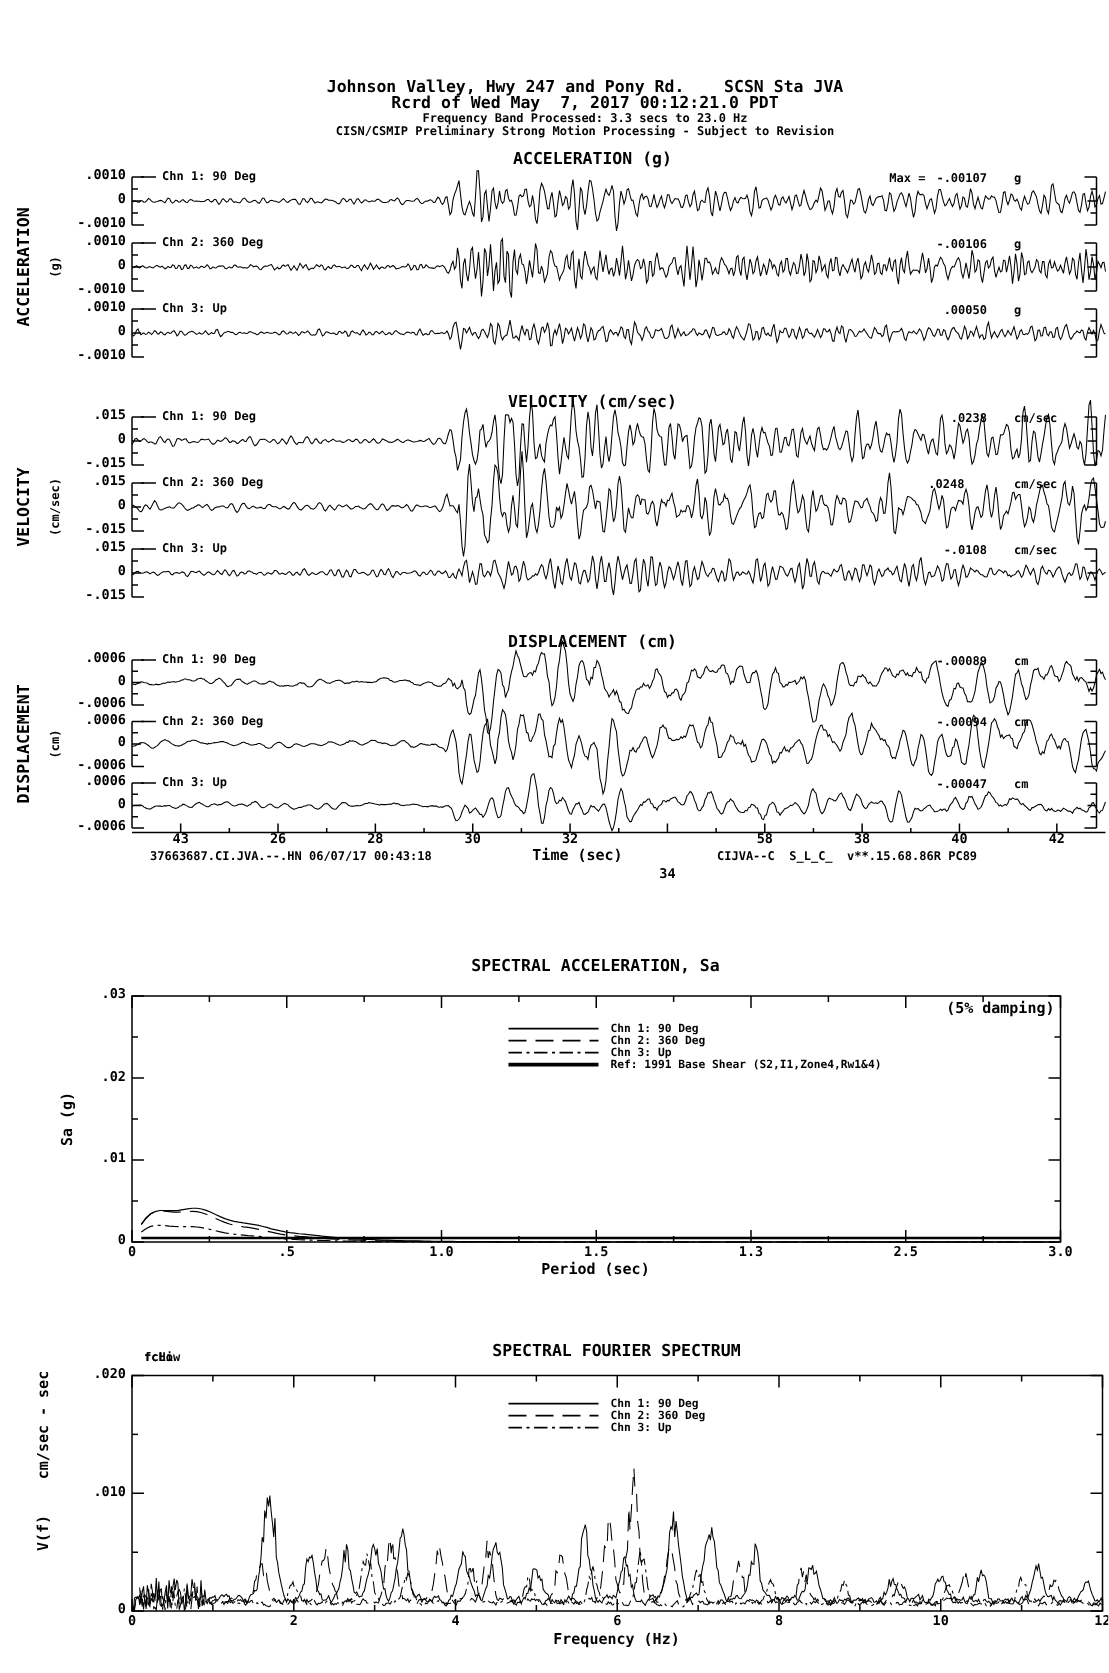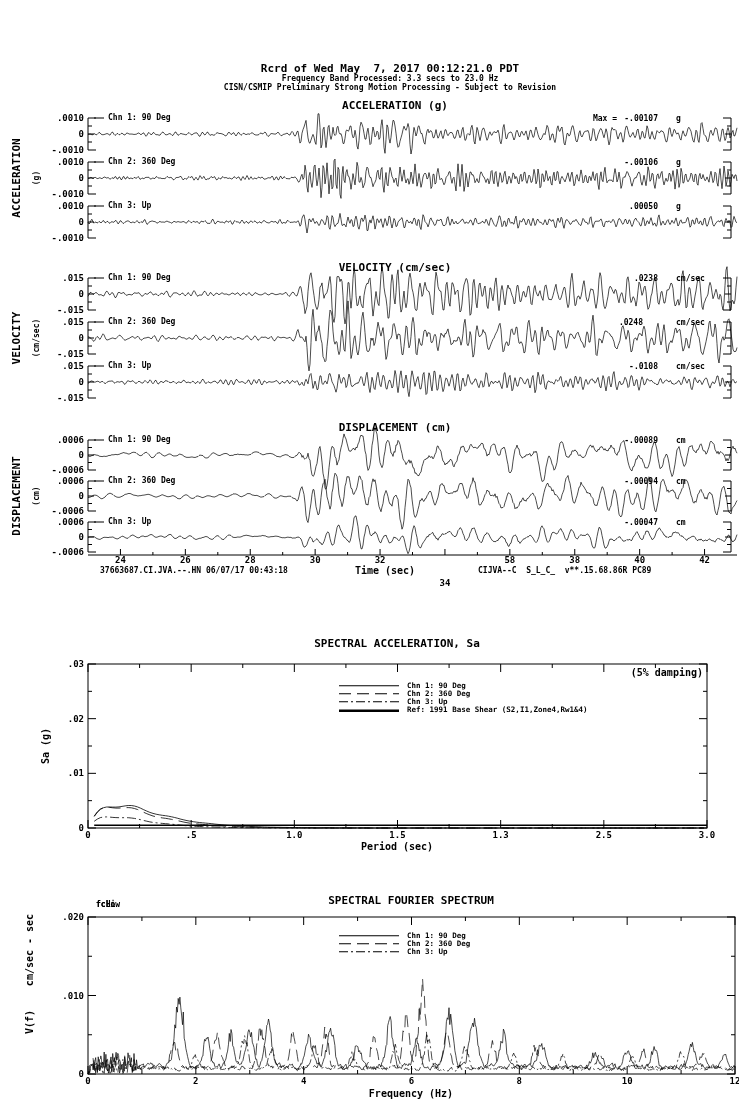--- a/index.html
+++ b/index.html
@@ -246,20 +246,21 @@
       <line x1="727" y1="995.5" x2="735" y2="995.5" stroke="#000000" stroke-width="1"></line>
       <line x1="88" y1="956.25" x2="92" y2="956.25" stroke="#000000" stroke-width="1"></line>
       <line x1="731" y1="956.25" x2="735" y2="956.25" stroke="#000000" stroke-width="1"></line>
       <line x1="88" y1="917" x2="96" y2="917" stroke="#000000" stroke-width="1"></line>
       <line x1="727" y1="917" x2="735" y2="917" stroke="#000000" stroke-width="1"></line>
       <polyline points="88.0,1074.0 88.9,1073.7 89.7,1065.3 90.6,1064.7 91.4,1064.8 92.3,1065.0 93.1,1063.5 94.0,1068.6 94.8,1061.6 95.7,1057.6 96.5,1068.2 97.4,1070.5 98.2,1056.8 99.1,1062.4 99.9,1069.6 100.8,1065.7 101.6,1067.4 102.5,1062.0 103.3,1067.3 104.2,1052.0 105.0,1068.4 105.9,1054.3 106.7,1069.7 107.6,1070.8 108.4,1070.5 109.3,1067.5 110.1,1061.7 111.0,1056.9 111.8,1072.3 112.7,1053.5 113.5,1061.6 114.4,1060.0 115.2,1058.7 116.1,1052.3 116.9,1060.0 117.8,1053.3 118.6,1055.4 119.5,1073.1 120.3,1070.1 121.2,1066.0 122.1,1064.5 122.9,1073.5 123.8,1072.0 124.6,1056.8 125.5,1065.7 126.3,1064.4 127.2,1063.5 128.0,1052.8 128.9,1058.2 129.7,1058.5 130.6,1066.6 131.4,1066.0 132.3,1070.9 133.1,1071.0 134.0,1053.5 134.8,1066.8 135.7,1069.7 136.5,1059.8 137.4,1067.3 138.2,1069.0 139.1,1067.1 139.9,1065.0 140.8,1065.5 141.6,1064.6 142.5,1064.8 143.3,1063.8 144.2,1066.7 145.0,1066.5 145.9,1065.9 146.7,1064.5 147.6,1063.4 148.4,1063.4 149.3,1064.4 150.1,1063.4 151.0,1062.8 151.8,1064.3 152.7,1063.9 153.6,1067.3 154.4,1066.9 155.3,1067.5 156.1,1066.1 157.0,1066.1 157.8,1065.2 158.7,1063.8 159.5,1063.6 160.4,1064.3 161.2,1065.1 162.1,1066.9 162.9,1068.9 163.8,1066.4 164.6,1068.6 165.5,1067.2 166.3,1064.7 167.2,1063.1 168.0,1062.8 168.9,1062.4 169.7,1060.3 170.6,1060.6 171.4,1059.6 172.3,1051.9 173.1,1046.7 174.0,1038.3 174.8,1024.8 175.7,1028.1 176.5,1007.0 177.4,1012.2 178.2,998.4 179.1,1004.3 179.9,997.1 180.8,1007.9 181.6,1015.0 182.5,1024.7 183.3,1012.0 184.2,1038.2 185.0,1041.6 185.9,1048.6 186.8,1052.7 187.6,1056.6 188.5,1060.4 189.3,1063.7 190.2,1065.9 191.0,1068.2 191.9,1066.0 192.7,1066.9 193.6,1067.4 194.4,1067.5 195.3,1067.3 196.1,1067.9 197.0,1065.0 197.8,1065.6 198.7,1065.3 199.5,1063.6 200.4,1061.4 201.2,1060.8 202.1,1056.6 202.9,1056.0 203.8,1044.5 204.6,1039.4 205.5,1041.1 206.3,1038.1 207.2,1038.7 208.0,1037.0 208.9,1042.0 209.7,1048.2 210.6,1053.3 211.4,1060.2 212.3,1060.9 213.1,1063.0 214.0,1062.7 214.8,1066.5 215.7,1067.0 216.5,1066.7 217.4,1066.7 218.3,1065.4 219.1,1063.9 220.0,1066.5 220.8,1068.3 221.7,1066.8 222.5,1065.3 223.4,1062.9 224.2,1062.5 225.1,1060.7 225.9,1059.0 226.8,1054.0 227.6,1051.1 228.5,1044.2 229.3,1033.4 230.2,1041.5 231.0,1029.5 231.9,1033.3 232.7,1045.8 233.6,1047.2 234.4,1052.2 235.3,1056.8 236.1,1061.5 237.0,1062.2 237.8,1061.3 238.7,1063.5 239.5,1064.7 240.4,1064.1 241.2,1064.1 242.1,1061.6 242.9,1060.6 243.8,1056.2 244.6,1052.4 245.5,1049.7 246.3,1046.0 247.2,1039.5 248.0,1032.1 248.9,1029.7 249.8,1032.6 250.6,1036.9 251.5,1032.4 252.3,1042.2 253.2,1044.7 254.0,1047.5 254.9,1054.4 255.7,1059.3 256.6,1059.1 257.4,1063.7 258.3,1066.4 259.1,1067.5 260.0,1065.1 260.8,1061.8 261.7,1060.6 262.5,1056.8 263.4,1052.1 264.2,1045.8 265.1,1041.6 265.9,1034.6 266.8,1025.3 267.6,1024.4 268.5,1019.0 269.3,1022.7 270.2,1030.1 271.0,1033.0 271.9,1046.9 272.7,1047.5 273.6,1054.2 274.4,1059.9 275.3,1060.8 276.1,1064.5 277.0,1064.6 277.8,1064.6 278.7,1063.3 279.5,1062.8 280.4,1065.0 281.2,1066.7 282.1,1066.0 283.0,1066.1 283.8,1066.8 284.7,1067.8 285.5,1067.7 286.4,1066.1 287.2,1067.1 288.1,1067.6 288.9,1065.2 289.8,1064.2 290.6,1064.9 291.5,1064.7 292.3,1064.0 293.2,1066.5 294.0,1066.9 294.9,1068.3 295.7,1068.1 296.6,1069.6 297.4,1068.5 298.3,1069.6 299.1,1066.9 300.0,1066.3 300.8,1063.5 301.7,1064.2 302.5,1061.4 303.4,1057.8 304.2,1055.9 305.1,1050.9 305.9,1046.3 306.8,1044.2 307.6,1042.5 308.5,1034.2 309.3,1036.7 310.2,1037.7 311.0,1047.1 311.9,1049.5 312.7,1050.5 313.6,1054.1 314.4,1056.5 315.3,1058.8 316.2,1060.7 317.0,1064.1 317.9,1063.2 318.7,1063.6 319.6,1063.8 320.4,1066.5 321.3,1067.2 322.1,1064.6 323.0,1061.8 323.8,1059.1 324.7,1057.4 325.5,1050.4 326.4,1051.9 327.2,1046.1 328.1,1037.3 328.9,1032.6 329.8,1030.9 330.6,1028.2 331.5,1034.9 332.3,1036.3 333.2,1034.9 334.0,1039.9 334.9,1045.4 335.7,1056.6 336.6,1059.2 337.4,1062.3 338.3,1065.9 339.1,1065.8 340.0,1064.3 340.8,1064.7 341.7,1067.4 342.5,1066.5 343.4,1067.7 344.2,1066.3 345.1,1065.2 345.9,1064.2 346.8,1067.2 347.7,1068.4 348.5,1066.6 349.4,1064.9 350.2,1065.9 351.1,1062.3 351.9,1062.3 352.8,1058.6 353.6,1060.4 354.5,1053.1 355.3,1046.1 356.2,1045.8 357.0,1046.1 357.9,1046.7 358.7,1051.9 359.6,1050.6 360.4,1053.6 361.3,1052.9 362.1,1059.4 363.0,1060.9 363.8,1061.9 364.7,1062.5 365.5,1063.2 366.4,1066.4 367.2,1068.5 368.1,1066.4 368.9,1067.7 369.8,1068.4 370.6,1066.7 371.5,1067.4 372.3,1067.0 373.2,1068.8 374.0,1066.5 374.9,1067.8 375.7,1069.2 376.6,1066.5 377.4,1068.1 378.3,1065.6 379.2,1064.1 380.0,1065.6 380.9,1067.1 381.7,1062.8 382.6,1061.8 383.4,1057.5 384.3,1057.5 385.1,1052.1 386.0,1045.7 386.8,1044.6 387.7,1025.7 388.5,1022.4 389.4,1019.3 390.2,1016.5 391.1,1020.8 391.9,1037.1 392.8,1039.5 393.6,1046.4 394.5,1047.9 395.3,1056.8 396.2,1060.5 397.0,1065.4 397.9,1067.0 398.7,1068.2 399.6,1066.7 400.4,1067.7 401.3,1068.6 402.1,1066.6 403.0,1065.0 403.8,1064.6 404.7,1063.3 405.5,1065.3 406.4,1064.2 407.2,1064.7 408.1,1065.8 408.9,1063.5 409.8,1064.2 410.6,1065.2 411.5,1061.3 412.4,1056.4 413.2,1053.3 414.1,1047.8 414.9,1047.0 415.8,1038.6 416.6,1037.9 417.5,1043.8 418.3,1043.5 419.2,1050.7 420.0,1049.7 420.9,1058.1 421.7,1056.7 422.6,1062.8 423.4,1065.8 424.3,1067.6 425.1,1067.7 426.0,1067.5 426.8,1067.9 427.7,1066.7 428.5,1068.3 429.4,1069.2 430.2,1070.2 431.1,1068.1 431.9,1066.7 432.8,1065.7 433.6,1063.9 434.5,1063.8 435.3,1063.2 436.2,1064.9 437.0,1064.4 437.9,1066.5 438.7,1064.0 439.6,1064.7 440.4,1061.6 441.3,1060.5 442.1,1057.2 443.0,1054.2 443.9,1049.7 444.7,1046.0 445.6,1035.6 446.4,1021.7 447.3,1017.8 448.1,1019.4 449.0,1007.7 449.8,1024.6 450.7,1014.1 451.5,1021.0 452.4,1030.3 453.2,1036.1 454.1,1043.2 454.9,1050.8 455.8,1055.3 456.6,1060.3 457.5,1063.9 458.3,1066.7 459.2,1065.3 460.0,1066.1 460.9,1064.8 461.7,1065.0 462.6,1063.3 463.4,1062.8 464.3,1062.0 465.1,1063.5 466.0,1062.8 466.8,1055.4 467.7,1048.8 468.5,1043.9 469.4,1040.5 470.2,1031.3 471.1,1028.2 471.9,1026.3 472.8,1023.0 473.6,1026.8 474.5,1018.2 475.3,1024.7 476.2,1027.4 477.1,1036.2 477.9,1045.2 478.8,1047.1 479.6,1055.1 480.5,1056.6 481.3,1058.8 482.2,1061.4 483.0,1063.2 483.9,1066.4 484.7,1067.4 485.6,1065.0 486.4,1067.4 487.3,1065.9 488.1,1066.3 489.0,1065.4 489.8,1065.8 490.7,1064.0 491.5,1063.6 492.4,1065.3 493.2,1065.7 494.1,1065.8 494.9,1064.4 495.8,1063.2 496.6,1062.0 497.5,1060.2 498.3,1056.6 499.2,1050.0 500.0,1050.1 500.9,1041.2 501.7,1042.7 502.6,1042.9 503.4,1029.1 504.3,1031.4 505.1,1034.9 506.0,1042.3 506.8,1053.9 507.7,1055.5 508.6,1059.8 509.4,1060.9 510.3,1062.0 511.1,1063.4 512.0,1063.7 512.8,1063.6 513.7,1065.3 514.5,1067.2 515.4,1066.3 516.2,1066.3 517.1,1064.4 517.9,1066.2 518.8,1065.1 519.6,1066.7 520.5,1066.7 521.3,1065.0 522.2,1065.5 523.0,1066.6 523.9,1065.1 524.7,1064.0 525.6,1065.1 526.4,1067.4 527.3,1065.7 528.1,1064.8 529.0,1065.2 529.8,1063.6 530.7,1064.8 531.5,1066.8 532.4,1066.7 533.2,1064.5 534.1,1062.2 534.9,1060.9 535.8,1061.2 536.6,1060.0 537.5,1053.8 538.3,1053.7 539.2,1045.3 540.0,1045.5 540.9,1046.3 541.8,1043.5 542.6,1049.4 543.5,1048.9 544.3,1047.5 545.2,1052.3 546.0,1056.9 546.9,1059.5 547.7,1062.1 548.6,1065.8 549.4,1065.7 550.3,1067.5 551.1,1068.3 552.0,1069.1 552.8,1067.6 553.7,1069.1 554.5,1069.5 555.4,1067.2 556.2,1065.1 557.1,1067.4 557.9,1069.0 558.8,1068.2 559.6,1066.3 560.5,1066.9 561.3,1066.9 562.2,1067.8 563.0,1066.1 563.9,1066.7 564.7,1065.7 565.6,1065.4 566.4,1066.2 567.3,1068.4 568.1,1068.7 569.0,1066.8 569.8,1066.7 570.7,1066.8 571.5,1065.8 572.4,1065.3 573.3,1067.3 574.1,1066.7 575.0,1065.7 575.8,1067.4 576.7,1066.3 577.5,1068.0 578.4,1067.2 579.2,1066.0 580.1,1065.6 580.9,1065.1 581.8,1066.0 582.6,1068.1 583.5,1068.0 584.3,1067.2 585.2,1069.0 586.0,1066.2 586.9,1064.9 587.7,1066.6 588.6,1065.3 589.4,1061.5 590.3,1063.2 591.1,1061.6 592.0,1058.6 592.8,1052.8 593.7,1057.7 594.5,1054.3 595.4,1052.4 596.2,1056.2 597.1,1056.3 597.9,1059.2 598.8,1061.1 599.6,1063.4 600.5,1062.8 601.3,1065.1 602.2,1065.2 603.0,1065.7 603.9,1067.9 604.7,1065.7 605.6,1065.8 606.5,1067.8 607.3,1065.8 608.2,1065.4 609.0,1066.0 609.9,1065.3 610.7,1064.4 611.6,1063.7 612.4,1062.9 613.3,1066.5 614.1,1065.3 615.0,1063.8 615.8,1067.0 616.7,1068.3 617.5,1068.2 618.4,1068.8 619.2,1066.1 620.1,1066.9 620.9,1065.4 621.8,1064.3 622.6,1061.5 623.5,1056.0 624.3,1054.7 625.2,1052.8 626.0,1054.4 626.9,1053.5 627.7,1051.2 628.6,1050.8 629.4,1054.4 630.3,1054.9 631.1,1059.6 632.0,1061.3 632.8,1063.1 633.7,1062.7 634.5,1066.7 635.4,1065.6 636.2,1064.5 637.1,1067.0 637.9,1065.9 638.8,1066.6 639.7,1066.4 640.5,1066.9 641.4,1066.4 642.2,1064.8 643.1,1067.6 643.9,1068.9 644.8,1069.1 645.6,1066.8 646.5,1064.5 647.3,1066.1 648.2,1065.4 649.0,1063.3 649.9,1063.0 650.7,1058.4 651.6,1051.5 652.4,1054.6 653.3,1050.1 654.1,1046.5 655.0,1050.5 655.8,1050.0 656.7,1051.1 657.5,1054.3 658.4,1060.3 659.2,1065.6 660.1,1065.8 660.9,1065.9 661.8,1068.3 662.6,1069.6 663.5,1067.3 664.3,1067.9 665.2,1066.0 666.0,1065.9 666.9,1067.2 667.7,1067.3 668.6,1066.9 669.4,1068.9 670.3,1067.7 671.2,1068.7 672.0,1068.3 672.9,1067.3 673.7,1066.4 674.6,1065.5 675.4,1067.2 676.3,1067.4 677.1,1067.1 678.0,1068.5 678.8,1069.1 679.7,1067.3 680.5,1065.5 681.4,1064.4 682.2,1066.7 683.1,1066.0 683.9,1063.6 684.8,1065.3 685.6,1064.2 686.5,1061.5 687.3,1059.2 688.2,1054.6 689.0,1051.7 689.9,1047.4 690.7,1044.0 691.6,1046.7 692.4,1042.4 693.3,1047.5 694.1,1052.1 695.0,1051.5 695.8,1055.6 696.7,1060.2 697.5,1062.9 698.4,1064.3 699.2,1064.4 700.1,1063.9 700.9,1063.6 701.8,1066.7 702.6,1064.5 703.5,1066.8 704.4,1067.5 705.2,1068.8 706.1,1067.3 706.9,1067.1 707.8,1067.3 708.6,1068.0 709.5,1066.5 710.3,1066.9 711.2,1067.9 712.0,1065.3 712.9,1064.4 713.7,1065.1 714.6,1067.6 715.4,1066.9 716.3,1065.5 717.1,1066.8 718.0,1067.1 718.8,1064.5 719.7,1062.9 720.5,1061.2 721.4,1060.7 722.2,1059.8 723.1,1055.8 723.9,1054.7 724.8,1054.9 725.6,1054.0 726.5,1057.6 727.3,1060.5 728.2,1063.1 729.0,1064.8 729.9,1067.2 730.7,1067.3 731.6,1066.5 732.4,1067.8 733.3,1067.1 734.1,1065.4 735.0,1067.7" fill="none" stroke="#000000" stroke-width="0.7"></polyline>
       <polyline points="88.0,1074.0 88.9,1071.7 89.7,1071.7 90.6,1066.2 91.4,1065.2 92.3,1065.6 93.1,1058.4 94.0,1069.5 94.8,1064.4 95.7,1072.9 96.5,1064.2 97.4,1072.6 98.2,1063.2 99.1,1069.8 99.9,1071.0 100.8,1055.9 101.6,1060.8 102.5,1072.3 103.3,1071.6 104.2,1073.3 105.0,1063.4 105.9,1065.6 106.7,1059.7 107.6,1059.3 108.4,1073.2 109.3,1065.4 110.1,1067.2 111.0,1064.5 111.8,1067.9 112.7,1064.1 113.5,1071.6 114.4,1057.6 115.2,1067.8 116.1,1060.1 116.9,1056.9 117.8,1064.3 118.6,1061.0 119.5,1059.7 120.3,1061.7 121.2,1068.2 122.1,1068.7 122.9,1072.0 123.8,1068.1 124.6,1055.0 125.5,1063.2 126.3,1066.3 127.2,1073.1 128.0,1065.6 128.9,1059.0 129.7,1055.0 130.6,1069.3 131.4,1057.7 132.3,1072.6 133.1,1063.6 134.0,1063.8 134.8,1070.6 135.7,1066.3 136.5,1071.8 137.4,1069.2 138.2,1066.7 139.1,1065.9 139.9,1067.9 140.8,1069.6 141.6,1067.1 142.5,1067.0 143.3,1066.2 144.2,1067.3 145.0,1067.7 145.9,1069.4 146.7,1069.0 147.6,1069.2 148.4,1067.8 149.3,1069.6 150.1,1067.8 151.0,1068.3 151.8,1068.9 152.7,1066.6 153.6,1065.7 154.4,1065.4 155.3,1066.1 156.1,1065.2 157.0,1067.8 157.8,1068.2 158.7,1066.5 159.5,1066.9 160.4,1066.4 161.2,1067.4 162.1,1067.4 162.9,1066.3 163.8,1067.6 164.6,1069.0 165.5,1067.0 166.3,1064.8 167.2,1063.6 168.0,1062.1 168.9,1061.0 169.7,1054.3 170.6,1053.1 171.4,1048.0 172.3,1048.2 173.1,1045.0 174.0,1042.5 174.8,1042.5 175.7,1050.4 176.5,1050.4 177.4,1046.9 178.2,1053.9 179.1,1058.0 179.9,1061.2 180.8,1062.9 181.6,1066.7 182.5,1065.5 183.3,1066.4 184.2,1068.2 185.0,1067.5 185.9,1066.6 186.8,1067.8 187.6,1068.7 188.5,1069.5 189.3,1070.3 190.2,1070.1 191.0,1067.8 191.9,1069.5 192.7,1068.6 193.6,1066.8 194.4,1068.2 195.3,1068.7 196.1,1069.1 197.0,1067.9 197.8,1066.4 198.7,1067.9 199.5,1066.4 200.4,1068.8 201.2,1068.9 202.1,1067.8 202.9,1066.3 203.8,1068.3 204.6,1066.4 205.5,1068.3 206.3,1067.5 207.2,1067.0 208.0,1066.2 208.9,1066.2 209.7,1066.0 210.6,1062.6 211.4,1059.7 212.3,1056.3 213.1,1049.9 214.0,1044.8 214.8,1040.6 215.7,1040.3 216.5,1038.9 217.4,1032.2 218.3,1035.9 219.1,1043.7 220.0,1048.5 220.8,1051.8 221.7,1056.4 222.5,1057.7 223.4,1060.5 224.2,1061.4 225.1,1065.9 225.9,1065.2 226.8,1067.4 227.6,1069.1 228.5,1070.2 229.3,1068.0 230.2,1067.2 231.0,1067.4 231.9,1065.8 232.7,1067.7 233.6,1066.3 234.4,1065.8 235.3,1068.1 236.1,1069.3 237.0,1068.0 237.8,1069.5 238.7,1069.5 239.5,1069.8 240.4,1069.3 241.2,1067.2 242.1,1065.9 242.9,1066.9 243.8,1067.0 244.6,1068.8 245.5,1068.6 246.3,1066.7 247.2,1066.5 248.0,1066.0 248.9,1067.6 249.8,1068.7 250.6,1067.9 251.5,1068.5 252.3,1068.6 253.2,1065.5 254.0,1063.4 254.9,1059.9 255.7,1057.9 256.6,1045.9 257.4,1039.5 258.3,1041.0 259.1,1030.1 260.0,1025.7 260.8,1035.5 261.7,1027.0 262.5,1039.0 263.4,1038.5 264.2,1045.0 265.1,1048.6 265.9,1056.7 266.8,1059.5 267.6,1061.8 268.5,1065.8 269.3,1065.5 270.2,1066.4 271.0,1067.2 271.9,1065.9 272.7,1068.2 273.6,1066.7 274.4,1067.4 275.3,1068.1 276.1,1069.3 277.0,1070.3 277.8,1069.9 278.7,1067.6 279.5,1066.4 280.4,1066.2 281.2,1068.0 282.1,1066.5 283.0,1065.6 283.8,1066.3 284.7,1064.9 285.5,1065.1 286.4,1064.6 287.2,1062.7 288.1,1060.0 288.9,1056.1 289.8,1049.4 290.6,1044.3 291.5,1033.7 292.3,1037.5 293.2,1032.3 294.0,1037.4 294.9,1041.7 295.7,1047.7 296.6,1050.8 297.4,1056.3 298.3,1062.2 299.1,1064.1 300.0,1065.0 300.8,1065.9 301.7,1067.0 302.5,1068.3 303.4,1069.3 304.2,1069.9 305.1,1067.4 305.9,1067.4 306.8,1067.5 307.6,1066.0 308.5,1065.2 309.3,1066.1 310.2,1065.5 311.0,1065.8 311.9,1065.3 312.7,1066.6 313.6,1066.7 314.4,1065.6 315.3,1066.1 316.2,1067.1 317.0,1068.0 317.9,1065.5 318.7,1063.2 319.6,1061.9 320.4,1058.1 321.3,1056.7 322.1,1049.6 323.0,1042.3 323.8,1038.9 324.7,1027.2 325.5,1038.6 326.4,1034.2 327.2,1037.1 328.1,1040.0 328.9,1048.8 329.8,1057.6 330.6,1063.5 331.5,1066.4 332.3,1067.0 333.2,1065.4 334.0,1065.8 334.9,1066.5 335.7,1065.9 336.6,1066.4 337.4,1065.2 338.3,1065.3 339.1,1067.1 340.0,1067.4 340.8,1066.9 341.7,1067.8 342.5,1069.4 343.4,1069.2 344.2,1070.0 345.1,1068.1 345.9,1068.5 346.8,1068.0 347.7,1069.4 348.5,1066.9 349.4,1066.7 350.2,1067.6 351.1,1067.5 351.9,1066.0 352.8,1067.1 353.6,1067.4 354.5,1065.9 355.3,1066.4 356.2,1065.9 357.0,1067.1 357.9,1066.3 358.7,1066.9 359.6,1068.8 360.4,1069.4 361.3,1069.7 362.1,1068.0 363.0,1069.3 363.8,1067.1 364.7,1066.7 365.5,1065.6 366.4,1066.9 367.2,1063.9 368.1,1062.4 368.9,1062.7 369.8,1058.9 370.6,1047.3 371.5,1048.5 372.3,1046.4 373.2,1036.7 374.0,1036.9 374.9,1037.9 375.7,1044.1 376.6,1049.2 377.4,1051.5 378.3,1056.7 379.2,1063.3 380.0,1065.9 380.9,1066.2 381.7,1065.4 382.6,1065.8 383.4,1066.8 384.3,1067.8 385.1,1068.1 386.0,1069.3 386.8,1067.6 387.7,1068.6 388.5,1069.7 389.4,1069.2 390.2,1068.0 391.1,1067.6 391.9,1066.9 392.8,1065.5 393.6,1066.2 394.5,1065.1 395.3,1067.7 396.2,1067.7 397.0,1068.5 397.9,1065.5 398.7,1063.4 399.6,1062.6 400.4,1058.7 401.3,1051.0 402.1,1042.7 403.0,1030.8 403.8,1031.9 404.7,1032.3 405.5,1012.6 406.4,1012.8 407.2,1018.7 408.1,1028.9 408.9,1031.5 409.8,1040.8 410.6,1053.3 411.5,1056.1 412.4,1059.5 413.2,1061.9 414.1,1061.5 414.9,1056.1 415.8,1056.1 416.6,1043.2 417.5,1037.3 418.3,1033.3 419.2,1005.4 420.0,1020.2 420.9,1007.0 421.7,992.2 422.6,978.9 423.4,994.0 424.3,993.8 425.1,1014.6 426.0,1021.0 426.8,1038.7 427.7,1042.8 428.5,1055.0 429.4,1061.4 430.2,1061.2 431.1,1064.2 431.9,1065.4 432.8,1066.9 433.6,1066.1 434.5,1066.0 435.3,1065.5 436.2,1068.3 437.0,1066.4 437.9,1068.2 438.7,1068.1 439.6,1066.6 440.4,1064.5 441.3,1059.7 442.1,1056.6 443.0,1051.0 443.9,1048.5 444.7,1040.0 445.6,1034.2 446.4,1031.4 447.3,1032.9 448.1,1035.4 449.0,1040.8 449.8,1045.3 450.7,1054.4 451.5,1056.1 452.4,1062.2 453.2,1064.2 454.1,1067.4 454.9,1067.9 455.8,1067.0 456.6,1067.3 457.5,1066.0 458.3,1068.0 459.2,1066.5 460.0,1065.2 460.9,1067.7 461.7,1069.5 462.6,1068.0 463.4,1069.5 464.3,1069.5 465.1,1067.6 466.0,1067.4 466.8,1068.5 467.7,1067.7 468.5,1067.6 469.4,1069.3 470.2,1069.3 471.1,1069.8 471.9,1069.8 472.8,1067.6 473.6,1069.4 474.5,1069.4 475.3,1068.6 476.2,1068.3 477.1,1067.6 477.9,1069.2 478.8,1067.1 479.6,1068.7 480.5,1066.7 481.3,1066.5 482.2,1067.5 483.0,1068.9 483.9,1069.8 484.7,1069.4 485.6,1068.5 486.4,1064.6 487.3,1064.3 488.1,1060.4 489.0,1053.4 489.8,1052.6 490.7,1051.2 491.5,1045.8 492.4,1040.5 493.2,1044.9 494.1,1047.4 494.9,1051.6 495.8,1051.5 496.6,1060.9 497.5,1063.3 498.3,1064.1 499.2,1066.5 500.0,1066.4 500.9,1066.9 501.7,1066.7 502.6,1067.2 503.4,1068.5 504.3,1066.7 505.1,1067.2 506.0,1068.4 506.8,1068.3 507.7,1069.4 508.6,1067.2 509.4,1067.6 510.3,1067.2 511.1,1066.5 512.0,1068.6 512.8,1068.0 513.7,1067.1 514.5,1068.5 515.4,1066.5 516.2,1066.8 517.1,1068.5 517.9,1067.9 518.8,1068.7 519.6,1066.4 520.5,1067.6 521.3,1069.3 522.2,1067.2 523.0,1066.0 523.9,1068.1 524.7,1066.2 525.6,1067.2 526.4,1066.4 527.3,1066.4 528.1,1067.3 529.0,1065.5 529.8,1063.4 530.7,1064.0 531.5,1056.8 532.4,1055.5 533.2,1047.9 534.1,1045.2 534.9,1051.4 535.8,1047.6 536.6,1054.5 537.5,1049.7 538.3,1056.0 539.2,1058.0 540.0,1062.2 540.9,1064.0 541.8,1064.7 542.6,1066.5 543.5,1065.3 544.3,1067.3 545.2,1066.2 546.0,1068.1 546.9,1068.9 547.7,1068.3 548.6,1067.2 549.4,1065.8 550.3,1066.3 551.1,1067.8 552.0,1067.2 552.8,1067.7 553.7,1066.6 554.5,1067.6 555.4,1069.0 556.2,1068.6 557.1,1066.9 557.9,1068.6 558.8,1068.3 559.6,1067.3 560.5,1067.1 561.3,1068.6 562.2,1068.7 563.0,1069.6 563.9,1068.2 564.7,1066.8 565.6,1066.7 566.4,1067.6 567.3,1068.4 568.1,1067.4 569.0,1068.8 569.8,1070.0 570.7,1067.8 571.5,1068.0 572.4,1067.4 573.3,1066.0 574.1,1066.9 575.0,1067.2 575.8,1067.7 576.7,1066.7 577.5,1068.0 578.4,1067.3 579.2,1067.1 580.1,1067.5 580.9,1068.2 581.8,1068.0 582.6,1066.1 583.5,1067.8 584.3,1069.4 585.2,1068.3 586.0,1068.9 586.9,1066.7 587.7,1068.4 588.6,1069.5 589.4,1068.7 590.3,1068.0 591.1,1066.4 592.0,1066.0 592.8,1064.9 593.7,1066.1 594.5,1065.2 595.4,1063.1 596.2,1063.8 597.1,1060.0 597.9,1057.4 598.8,1054.7 599.6,1052.8 600.5,1053.2 601.3,1057.2 602.2,1058.9 603.0,1058.0 603.9,1060.4 604.7,1064.3 605.6,1066.1 606.5,1068.0 607.3,1066.8 608.2,1068.1 609.0,1066.6 609.9,1068.5 610.7,1067.9 611.6,1068.6 612.4,1069.2 613.3,1069.0 614.1,1069.1 615.0,1066.8 615.8,1066.7 616.7,1068.8 617.5,1069.2 618.4,1070.3 619.2,1067.3 620.1,1069.2 620.9,1070.2 621.8,1070.1 622.6,1069.6 623.5,1070.5 624.3,1068.1 625.2,1067.7 626.0,1068.3 626.9,1066.9 627.7,1065.6 628.6,1067.0 629.4,1066.8 630.3,1066.3 631.1,1065.4 632.0,1065.7 632.8,1065.8 633.7,1065.3 634.5,1066.9 635.4,1068.5 636.2,1068.1 637.1,1068.5 637.9,1067.2 638.8,1063.0 639.7,1060.3 640.5,1058.0 641.4,1055.0 642.2,1051.1 643.1,1054.5 643.9,1048.8 644.8,1053.2 645.6,1057.3 646.5,1061.7 647.3,1063.9 648.2,1066.6 649.0,1067.8 649.9,1067.4 650.7,1066.8 651.6,1067.9 652.4,1066.2 653.3,1068.4 654.1,1066.5 655.0,1068.8 655.8,1066.6 656.7,1066.3 657.5,1067.5 658.4,1068.2 659.2,1067.5 660.1,1068.6 660.9,1069.9 661.8,1068.3 662.6,1067.6 663.5,1066.6 664.3,1067.1 665.2,1067.5 666.0,1069.3 666.9,1069.1 667.7,1069.2 668.6,1068.3 669.4,1066.8 670.3,1065.9 671.2,1066.7 672.0,1066.0 672.9,1068.5 673.7,1066.8 674.6,1066.0 675.4,1066.2 676.3,1065.6 677.1,1067.7 678.0,1067.8 678.8,1068.6 679.7,1069.7 680.5,1069.3 681.4,1068.8 682.2,1067.5 683.1,1066.6 683.9,1065.9 684.8,1066.5 685.6,1068.9 686.5,1069.7 687.3,1070.1 688.2,1069.7 689.0,1067.8 689.9,1066.0 690.7,1067.8 691.6,1067.0 692.4,1066.2 693.3,1067.7 694.1,1066.1 695.0,1065.1 695.8,1064.1 696.7,1064.4 697.5,1064.5 698.4,1063.7 699.2,1061.2 700.1,1056.7 700.9,1057.7 701.8,1057.1 702.6,1053.5 703.5,1054.4 704.4,1052.5 705.2,1056.5 706.1,1060.0 706.9,1061.9 707.8,1064.1 708.6,1064.7 709.5,1067.9 710.3,1068.5 711.2,1066.4 712.0,1068.0 712.9,1067.0 713.7,1066.4 714.6,1068.4 715.4,1067.5 716.3,1068.4 717.1,1067.2 718.0,1066.2 718.8,1067.0 719.7,1067.5 720.5,1067.0 721.4,1066.4 722.2,1065.4 723.1,1067.0 723.9,1067.1 724.8,1067.3 725.6,1067.8 726.5,1068.8 727.3,1070.1 728.2,1070.5 729.0,1068.7 729.9,1068.7 730.7,1069.9 731.6,1068.5 732.4,1067.5 733.3,1067.3 734.1,1067.2 735.0,1068.8" fill="none" stroke="#000000" stroke-width="0.7" stroke-dasharray="12,6"></polyline>
       <polyline points="88.0,1074.0 88.9,1071.4 89.7,1073.1 90.6,1066.4 91.4,1065.1 92.3,1063.4 93.1,1069.9 94.0,1059.7 94.8,1072.0 95.7,1064.2 96.5,1063.2 97.4,1064.9 98.2,1069.6 99.1,1059.4 99.9,1069.5 100.8,1062.6 101.6,1064.0 102.5,1068.3 103.3,1065.7 104.2,1060.1 105.0,1060.5 105.9,1066.9 106.7,1060.4 107.6,1071.0 108.4,1063.5 109.3,1068.8 110.1,1073.3 111.0,1060.4 111.8,1070.8 112.7,1065.8 113.5,1066.3 114.4,1072.8 115.2,1061.0 116.1,1063.1 116.9,1070.9 117.8,1072.9 118.6,1066.4 119.5,1069.2 120.3,1063.8 121.2,1069.5 122.1,1065.4 122.9,1059.1 123.8,1065.2 124.6,1071.5 125.5,1066.0 126.3,1068.9 127.2,1065.7 128.0,1061.6 128.9,1065.0 129.7,1064.5 130.6,1065.7 131.4,1063.8 132.3,1066.3 133.1,1071.2 134.0,1059.5 134.8,1064.7 135.7,1064.0 136.5,1065.4 137.4,1068.4 138.2,1067.2 139.1,1066.7 139.9,1069.1 140.8,1068.3 141.6,1069.8 142.5,1068.9 143.3,1068.5 144.2,1067.2 145.0,1067.3 145.9,1066.8 146.7,1066.8 147.6,1068.6 148.4,1068.1 149.3,1067.1 150.1,1069.0 151.0,1067.6 151.8,1067.6 152.7,1067.3 153.6,1068.5 154.4,1067.8 155.3,1068.8 156.1,1068.2 157.0,1067.4 157.8,1069.4 158.7,1068.9 159.5,1068.7 160.4,1069.3 161.2,1069.0 162.1,1069.6 162.9,1069.3 163.8,1070.1 164.6,1068.6 165.5,1068.1 166.3,1068.2 167.2,1067.2 168.0,1066.9 168.9,1069.2 169.7,1069.9 170.6,1069.2 171.4,1068.5 172.3,1069.6 173.1,1070.0 174.0,1068.3 174.8,1068.1 175.7,1070.0 176.5,1069.6 177.4,1070.5 178.2,1070.7 179.1,1071.1 179.9,1071.0 180.8,1069.1 181.6,1067.9 182.5,1067.3 183.3,1066.7 184.2,1066.3 185.0,1067.5 185.9,1066.8 186.8,1068.9 187.6,1069.1 188.5,1068.8 189.3,1066.9 190.2,1066.0 191.0,1067.2 191.9,1062.2 192.7,1059.2 193.6,1056.8 194.4,1056.7 195.3,1054.6 196.1,1058.1 197.0,1057.8 197.8,1060.1 198.7,1061.9 199.5,1062.4 200.4,1063.7 201.2,1067.0 202.1,1067.2 202.9,1066.9 203.8,1067.5 204.6,1069.7 205.5,1070.3 206.3,1068.4 207.2,1069.6 208.0,1070.0 208.9,1068.2 209.7,1067.2 210.6,1069.1 211.4,1069.9 212.3,1068.8 213.1,1069.1 214.0,1068.7 214.8,1067.8 215.7,1069.5 216.5,1069.7 217.4,1067.9 218.3,1067.2 219.1,1068.6 220.0,1067.9 220.8,1069.7 221.7,1069.0 222.5,1070.0 223.4,1069.0 224.2,1069.6 225.1,1068.5 225.9,1068.7 226.8,1067.9 227.6,1069.2 228.5,1068.1 229.3,1069.8 230.2,1069.0 231.0,1067.8 231.9,1067.3 232.7,1066.8 233.6,1066.4 234.4,1068.6 235.3,1067.5 236.1,1067.4 237.0,1066.6 237.8,1063.4 238.7,1061.7 239.5,1058.6 240.4,1052.9 241.2,1047.0 242.1,1041.1 242.9,1043.2 243.8,1043.4 244.6,1035.7 245.5,1039.8 246.3,1043.9 247.2,1042.6 248.0,1051.5 248.9,1054.7 249.8,1061.6 250.6,1063.4 251.5,1063.9 252.3,1065.7 253.2,1067.4 254.0,1068.9 254.9,1069.5 255.7,1070.3 256.6,1070.2 257.4,1068.9 258.3,1068.8 259.1,1068.5 260.0,1069.4 260.8,1068.2 261.7,1066.9 262.5,1068.6 263.4,1067.3 264.2,1068.2 265.1,1066.1 265.9,1066.0 266.8,1064.7 267.6,1060.9 268.5,1056.8 269.3,1056.0 270.2,1051.0 271.0,1053.1 271.9,1048.6 272.7,1050.3 273.6,1053.8 274.4,1057.4 275.3,1062.8 276.1,1062.8 277.0,1064.4 277.8,1066.7 278.7,1067.9 279.5,1069.0 280.4,1069.3 281.2,1070.2 282.1,1069.6 283.0,1070.3 283.8,1068.6 284.7,1069.2 285.5,1068.0 286.4,1067.3 287.2,1066.5 288.1,1068.1 288.9,1068.9 289.8,1068.2 290.6,1068.6 291.5,1067.4 292.3,1067.1 293.2,1069.3 294.0,1068.6 294.9,1068.4 295.7,1068.4 296.6,1070.1 297.4,1070.7 298.3,1068.7 299.1,1069.0 300.0,1069.0 300.8,1068.5 301.7,1069.0 302.5,1067.7 303.4,1066.8 304.2,1067.6 305.1,1067.4 305.9,1066.7 306.8,1065.7 307.6,1066.0 308.5,1065.0 309.3,1064.2 310.2,1062.4 311.0,1059.2 311.9,1056.3 312.7,1046.0 313.6,1045.8 314.4,1049.5 315.3,1044.1 316.2,1053.5 317.0,1056.2 317.9,1053.9 318.7,1062.1 319.6,1063.6 320.4,1066.1 321.3,1068.5 322.1,1068.0 323.0,1067.6 323.8,1067.3 324.7,1068.5 325.5,1067.4 326.4,1068.0 327.2,1068.3 328.1,1068.6 328.9,1067.9 329.8,1068.9 330.6,1070.0 331.5,1068.0 332.3,1068.4 333.2,1069.2 334.0,1068.1 334.9,1067.4 335.7,1068.0 336.6,1068.8 337.4,1068.9 338.3,1068.7 339.1,1068.4 340.0,1067.9 340.8,1067.8 341.7,1067.2 342.5,1068.9 343.4,1067.5 344.2,1069.1 345.1,1069.6 345.9,1068.7 346.8,1067.5 347.7,1066.6 348.5,1063.7 349.4,1059.2 350.2,1057.9 351.1,1057.8 351.9,1051.1 352.8,1050.9 353.6,1058.7 354.5,1060.3 355.3,1059.5 356.2,1061.4 357.0,1064.6 357.9,1065.5 358.7,1066.0 359.6,1066.6 360.4,1067.8 361.3,1069.4 362.1,1069.8 363.0,1068.7 363.8,1069.1 364.7,1070.2 365.5,1069.1 366.4,1068.1 367.2,1068.9 368.1,1069.0 368.9,1067.9 369.8,1068.3 370.6,1067.5 371.5,1069.1 372.3,1068.7 373.2,1069.2 374.0,1069.0 374.9,1067.8 375.7,1069.7 376.6,1068.6 377.4,1067.6 378.3,1067.2 379.2,1068.7 380.0,1069.9 380.9,1068.2 381.7,1068.4 382.6,1069.4 383.4,1067.8 384.3,1069.0 385.1,1068.4 386.0,1069.7 386.8,1069.7 387.7,1069.0 388.5,1069.0 389.4,1068.1 390.2,1065.6 391.1,1059.9 391.9,1056.9 392.8,1051.2 393.6,1052.6 394.5,1047.0 395.3,1044.2 396.2,1048.1 397.0,1055.3 397.9,1056.3 398.7,1059.9 399.6,1061.9 400.4,1065.3 401.3,1064.5 402.1,1065.3 403.0,1067.1 403.8,1069.2 404.7,1069.6 405.5,1067.9 406.4,1069.0 407.2,1068.3 408.1,1070.0 408.9,1069.8 409.8,1068.1 410.6,1067.6 411.5,1069.2 412.4,1069.0 413.2,1068.5 414.1,1067.5 414.9,1068.4 415.8,1070.0 416.6,1070.2 417.5,1070.0 418.3,1070.5 419.2,1070.1 420.0,1068.1 420.9,1066.4 421.7,1065.5 422.6,1062.0 423.4,1055.3 424.3,1054.8 425.1,1046.5 426.0,1039.0 426.8,1033.2 427.7,1041.9 428.5,1040.0 429.4,1039.4 430.2,1044.6 431.1,1051.7 431.9,1058.7 432.8,1061.2 433.6,1066.2 434.5,1068.2 435.3,1067.7 436.2,1068.1 437.0,1068.7 437.9,1069.8 438.7,1070.0 439.6,1070.6 440.4,1069.8 441.3,1070.4 442.1,1068.7 443.0,1068.9 443.9,1070.1 444.7,1070.9 445.6,1071.0 446.4,1070.4 447.3,1070.7 448.1,1071.2 449.0,1069.8 449.8,1069.1 450.7,1068.0 451.5,1067.2 452.4,1069.5 453.2,1069.6 454.1,1070.3 454.9,1071.1 455.8,1071.1 456.6,1068.8 457.5,1069.3 458.3,1066.8 459.2,1067.2 460.0,1063.3 460.9,1061.1 461.7,1059.1 462.6,1054.7 463.4,1050.3 464.3,1046.5 465.1,1050.8 466.0,1050.9 466.8,1048.1 467.7,1054.8 468.5,1054.5 469.4,1060.4 470.2,1061.9 471.1,1066.1 471.9,1067.4 472.8,1069.1 473.6,1068.1 474.5,1068.0 475.3,1068.8 476.2,1068.2 477.1,1069.1 477.9,1069.8 478.8,1069.7 479.6,1068.0 480.5,1068.2 481.3,1069.6 482.2,1068.5 483.0,1068.9 483.9,1068.1 484.7,1067.7 485.6,1067.4 486.4,1067.9 487.3,1067.8 488.1,1067.5 489.0,1069.2 489.8,1070.5 490.7,1068.6 491.5,1069.4 492.4,1068.1 493.2,1068.6 494.1,1069.3 494.9,1068.6 495.8,1068.6 496.6,1069.3 497.5,1067.7 498.3,1066.9 499.2,1067.0 500.0,1069.0 500.9,1067.7 501.7,1068.9 502.6,1068.0 503.4,1068.1 504.3,1068.8 505.1,1068.1 506.0,1069.4 506.8,1068.7 507.7,1066.9 508.6,1066.6 509.4,1064.4 510.3,1062.6 511.1,1061.0 512.0,1057.8 512.8,1054.9 513.7,1053.1 514.5,1055.5 515.4,1056.0 516.2,1058.5 517.1,1063.3 517.9,1063.1 518.8,1066.7 519.6,1066.2 520.5,1068.8 521.3,1069.6 522.2,1068.9 523.0,1068.6 523.9,1069.8 524.7,1069.3 525.6,1068.0 526.4,1068.3 527.3,1068.1 528.1,1069.4 529.0,1068.8 529.8,1069.8 530.7,1069.7 531.5,1068.3 532.4,1067.6 533.2,1066.9 534.1,1068.2 534.9,1068.7 535.8,1067.8 536.6,1067.9 537.5,1069.7 538.3,1068.4 539.2,1067.3 540.0,1068.0 540.9,1069.4 541.8,1068.3 542.6,1067.5 543.5,1068.5 544.3,1067.5 545.2,1068.3 546.0,1069.7 546.9,1070.7 547.7,1069.5 548.6,1069.5 549.4,1068.0 550.3,1069.4 551.1,1069.1 552.0,1070.0 552.8,1069.2 553.7,1070.2 554.5,1068.4 555.4,1067.4 556.2,1067.3 557.1,1066.5 557.9,1067.1 558.8,1063.7 559.6,1061.4 560.5,1060.3 561.3,1056.3 562.2,1056.8 563.0,1053.5 563.9,1056.2 564.7,1057.6 565.6,1063.4 566.4,1063.7 567.3,1067.1 568.1,1068.8 569.0,1070.2 569.8,1071.0 570.7,1068.9 571.5,1067.5 572.4,1069.6 573.3,1069.6 574.1,1069.0 575.0,1068.0 575.8,1068.7 576.7,1067.9 577.5,1069.1 578.4,1069.9 579.2,1070.3 580.1,1070.7 580.9,1070.5 581.8,1070.0 582.6,1069.5 583.5,1069.1 584.3,1069.3 585.2,1068.5 586.0,1068.1 586.9,1066.9 587.7,1068.0 588.6,1069.0 589.4,1070.2 590.3,1068.7 591.1,1067.9 592.0,1068.9 592.8,1068.4 593.7,1068.7 594.5,1070.0 595.4,1069.7 596.2,1069.3 597.1,1069.2 597.9,1068.3 598.8,1068.5 599.6,1069.9 600.5,1069.7 601.3,1069.6 602.2,1068.2 603.0,1067.7 603.9,1069.0 604.7,1070.0 605.6,1070.4 606.5,1070.0 607.3,1070.4 608.2,1068.8 609.0,1070.3 609.9,1070.2 610.7,1069.3 611.6,1070.6 612.4,1068.9 613.3,1067.8 614.1,1068.5 615.0,1069.4 615.8,1068.6 616.7,1069.3 617.5,1069.4 618.4,1068.8 619.2,1069.7 620.1,1068.2 620.9,1069.7 621.8,1069.6 622.6,1069.2 623.5,1068.1 624.3,1067.6 625.2,1069.4 626.0,1068.9 626.9,1069.1 627.7,1067.6 628.6,1065.8 629.4,1062.1 630.3,1059.9 631.1,1057.0 632.0,1057.2 632.8,1056.4 633.7,1058.5 634.5,1059.1 635.4,1062.5 636.2,1062.6 637.1,1065.4 637.9,1067.4 638.8,1068.9 639.7,1067.8 640.5,1068.8 641.4,1068.4 642.2,1068.2 643.1,1069.0 643.9,1067.6 644.8,1067.3 645.6,1067.8 646.5,1069.8 647.3,1068.9 648.2,1069.9 649.0,1070.5 649.9,1069.6 650.7,1069.8 651.6,1069.6 652.4,1069.0 653.3,1069.0 654.1,1069.4 655.0,1068.6 655.8,1069.7 656.7,1069.0 657.5,1070.4 658.4,1069.5 659.2,1070.1 660.1,1070.8 660.9,1069.9 661.8,1068.0 662.6,1069.1 663.5,1068.5 664.3,1068.8 665.2,1068.6 666.0,1067.9 666.9,1069.0 667.7,1069.6 668.6,1067.9 669.4,1068.6 670.3,1068.1 671.2,1067.6 672.0,1068.8 672.9,1068.9 673.7,1069.2 674.6,1069.3 675.4,1069.2 676.3,1067.4 677.1,1062.8 678.0,1059.5 678.8,1059.6 679.7,1053.4 680.5,1051.6 681.4,1054.9 682.2,1056.1 683.1,1056.4 683.9,1056.6 684.8,1062.6 685.6,1066.0 686.5,1067.5 687.3,1067.3 688.2,1069.6 689.0,1067.8 689.9,1068.3 690.7,1067.9 691.6,1069.5 692.4,1070.5 693.3,1068.7 694.1,1068.8 695.0,1069.3 695.8,1068.3 696.7,1068.1 697.5,1069.8 698.4,1069.4 699.2,1069.5 700.1,1069.8 700.9,1068.9 701.8,1068.1 702.6,1069.2 703.5,1070.0 704.4,1069.8 705.2,1070.2 706.1,1068.8 706.9,1070.0 707.8,1068.5 708.6,1067.2 709.5,1067.8 710.3,1068.8 711.2,1069.4 712.0,1068.4 712.9,1067.4 713.7,1066.9 714.6,1067.4 715.4,1069.0 716.3,1067.8 717.1,1067.8 718.0,1068.1 718.8,1067.1 719.7,1067.7 720.5,1067.7 721.4,1068.3 722.2,1069.1 723.1,1069.6 723.9,1068.8 724.8,1068.8 725.6,1069.4 726.5,1070.4 727.3,1069.6 728.2,1068.8 729.0,1069.8 729.9,1069.8 730.7,1069.0 731.6,1069.9 732.4,1070.6 733.3,1068.6 734.1,1069.6 735.0,1068.3" fill="none" stroke="#000000" stroke-width="0.7" stroke-dasharray="9,3,2,3"></polyline>
     </svg>
 
+  <div class="t f11 b cx" style="left:390px;top:52px">Johnson Valley, Hwy 247 and Pony Rd.    SCSN Sta JVA</div>
   <div class="t f11 b cx" style="left:390px;top:63px">Rcrd of Wed May  7, 2017 00:12:21.0 PDT</div>
   <div class="t f8  b cx" style="left:390px;top:75px">Frequency Band Processed: 3.3 secs to 23.0 Hz</div>
   <div class="t f8  b cx" style="left:390px;top:84px">CISN/CSMIP Preliminary Strong Motion Processing - Subject to Revision</div>
 
   <div class="t f11 b cx" style="left:395px;top:100px">ACCELERATION (g)</div>
   <div class="t f11 b cx" style="left:395px;top:262px">VELOCITY (cm/sec)</div>
   <div class="t f11 b cx" style="left:395px;top:422px">DISPLACEMENT (cm)</div>
 
   <div class="t f11 b rot" style="left:16px;top:178px">ACCELERATION</div>
   <div class="t f8  b rot" style="left:37px;top:178px">(g)</div>
@@ -333,21 +334,21 @@
       <span class="t f9 b cy" style="right:655px;top:511px">-.0006</span>
       <span class="t f8 b cy" style="left:108px;top:481px">Chn 2: 360 Deg</span>
       <span class="t f8 b cy" style="right:81px;top:482px">-.00094</span>
       <span class="t f8 b cy" style="left:676px;top:482px">cm</span>
       <span class="t f9 b cy" style="right:655px;top:522px">.0006</span>
       <span class="t f9 b cy" style="right:655px;top:537px">0</span>
       <span class="t f9 b cy" style="right:655px;top:552px">-.0006</span>
       <span class="t f8 b cy" style="left:108px;top:522px">Chn 3: Up</span>
       <span class="t f8 b cy" style="right:81px;top:523px">-.00047</span>
       <span class="t f8 b cy" style="left:676px;top:523px">cm</span>
-      <span class="t f9 b cx" style="left:120.45px;top:556px">24</span>
+      <span class="t f9 b cx" style="left:120.45px;top:556px">43</span>
       <span class="t f9 b cx" style="left:185.35px;top:556px">26</span>
       <span class="t f9 b cx" style="left:250.25px;top:556px">28</span>
       <span class="t f9 b cx" style="left:315.15px;top:556px">30</span>
       <span class="t f9 b cx" style="left:380.05px;top:556px">32</span>
       <span class="t f9 b cx" style="left:444.95000000000005px;top:579px">34</span>
       <span class="t f9 b cx" style="left:509.85px;top:556px">58</span>
       <span class="t f9 b cx" style="left:574.75px;top:556px">38</span>
       <span class="t f9 b cx" style="left:639.65px;top:556px">40</span>
       <span class="t f9 b cx" style="left:704.55px;top:556px">42</span>
       <span class="t f9 b cy" style="right:655px;top:828px">0</span>
@@ -372,21 +373,21 @@
           <line x1="1" y1="3.5" x2="61" y2="3.5" stroke="#000000" stroke-width="1.1" stroke-dasharray="12,6"></line>
         </svg>
         <span>Chn 2: 360 Deg</span>
       </div>
       <div class="lg" style="left: 338px; top: 702px;">
         <svg width="62" height="7">
           <line x1="1" y1="3.5" x2="61" y2="3.5" stroke="#000000" stroke-width="1.1" stroke-dasharray="9,3,2,3"></line>
         </svg>
         <span>Chn 3: Up</span>
       </div>
-      <div class="lg" style="left: 338px; top: 710px; align-items: flex-end;">
+      <div class="lg" style="left: 338px; top: 710px;">
         <svg width="62" height="7">
           <line x1="1" y1="3.5" x2="61" y2="3.5" stroke="#000000" stroke-width="2.4"></line>
         </svg>
         <span>Ref: 1991 Base Shear (S2,I1,Zone4,Rw1&amp;4)</span>
       </div>
       <span class="t f9 b cy" style="right:655px;top:1074px">0</span>
       <span class="t f9 b cy" style="right:655px;top:995.5px">.010</span>
       <span class="t f9 b cy" style="right:655px;top:917px">.020</span>
       <span class="t f9 b cx" style="left:88px;top:1077px">0</span>
       <span class="t f9 b cx" style="left:195.83333333333331px;top:1077px">2</span>

